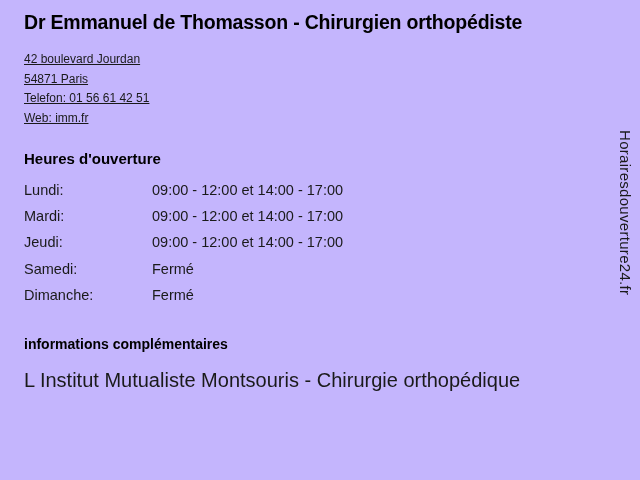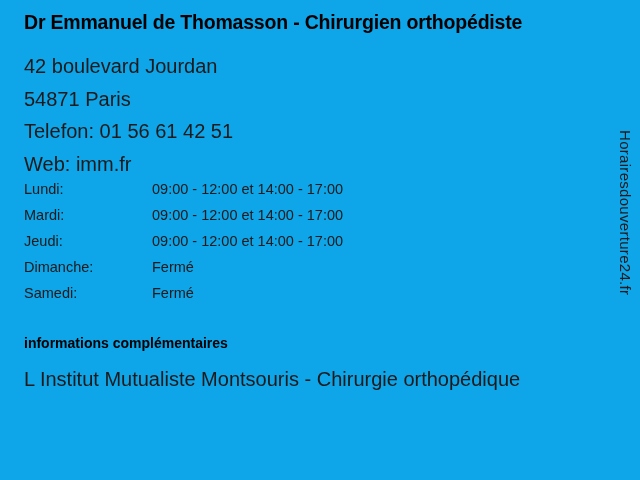--- a/index.html
+++ b/index.html
@@ -9,40 +9,41 @@
     height: 480px;
     background: #ffffff;
     font-family: "Liberation Sans", sans-serif;
     color: #1a1a1a;
   }
   .page {
     position: relative;
     width: 640px;
     height: 480px;
     overflow: hidden;
-    background: #0ea5e9;
+    background: #c4b5fd;
   }
   .content {
     position: absolute;
     left: 24px;
     top: 10px;
     width: 580px;
   }
   .title {
     font-size: 19.5px;
     font-weight: bold;
     line-height: 1.25;
     letter-spacing: -0.2px;
     margin: 0 0 16px 0;
     color: #000000;
   }
   .addr-line {
-    font-size: 20px;
+    font-size: 12px;
     line-height: 1.62;
     color: #1a1a1a;
+    text-decoration: underline;
   }
   .section-heading {
     font-size: 15px;
     font-weight: bold;
     color: #000000;
     margin-top: 22px;
     margin-bottom: 14px;
   }
   table.hours {
     border-collapse: collapse;
@@ -93,41 +94,42 @@
 
     <h1 class="title">Dr Emmanuel de Thomasson - Chirurgien orthopédiste</h1>
 
     <div>
       <div class="addr-line">42 boulevard Jourdan</div>
       <div class="addr-line">54871 Paris</div>
       <div class="addr-line">Telefon: 01 56 61 42 51</div>
       <div class="addr-line">Web: imm.fr</div>
     </div>
 
+    <div class="section-heading">Heures d'ouverture</div>
 
     <table class="hours">
       <tbody>
         <tr>
           <td class="day">Lundi:</td>
           <td class="val">09:00 - 12:00 et 14:00 - 17:00</td>
         </tr>
         <tr>
           <td class="day">Mardi:</td>
           <td class="val">09:00 - 12:00 et 14:00 - 17:00</td>
         </tr>
         <tr>
           <td class="day">Jeudi:</td>
           <td class="val">09:00 - 12:00 et 14:00 - 17:00</td>
         </tr>
         <tr>
-          <td class="day">Dimanche:</td>
+          <td class="day">Samedi:</td>
           <td class="val">Fermé</td>
         </tr>
         <tr>
-          <td class="day">Samedi:</td>
+          <td class="day">Dimanche:</td>
           <td class="val">Fermé</td>
         </tr>
       </tbody>
     </table>
 
     <div class="extra-heading">informations complémentaires</div>
     <div class="extra-text">L Institut Mutualiste Montsouris - Chirurgie orthopédique</div>
 
   </div>
 

